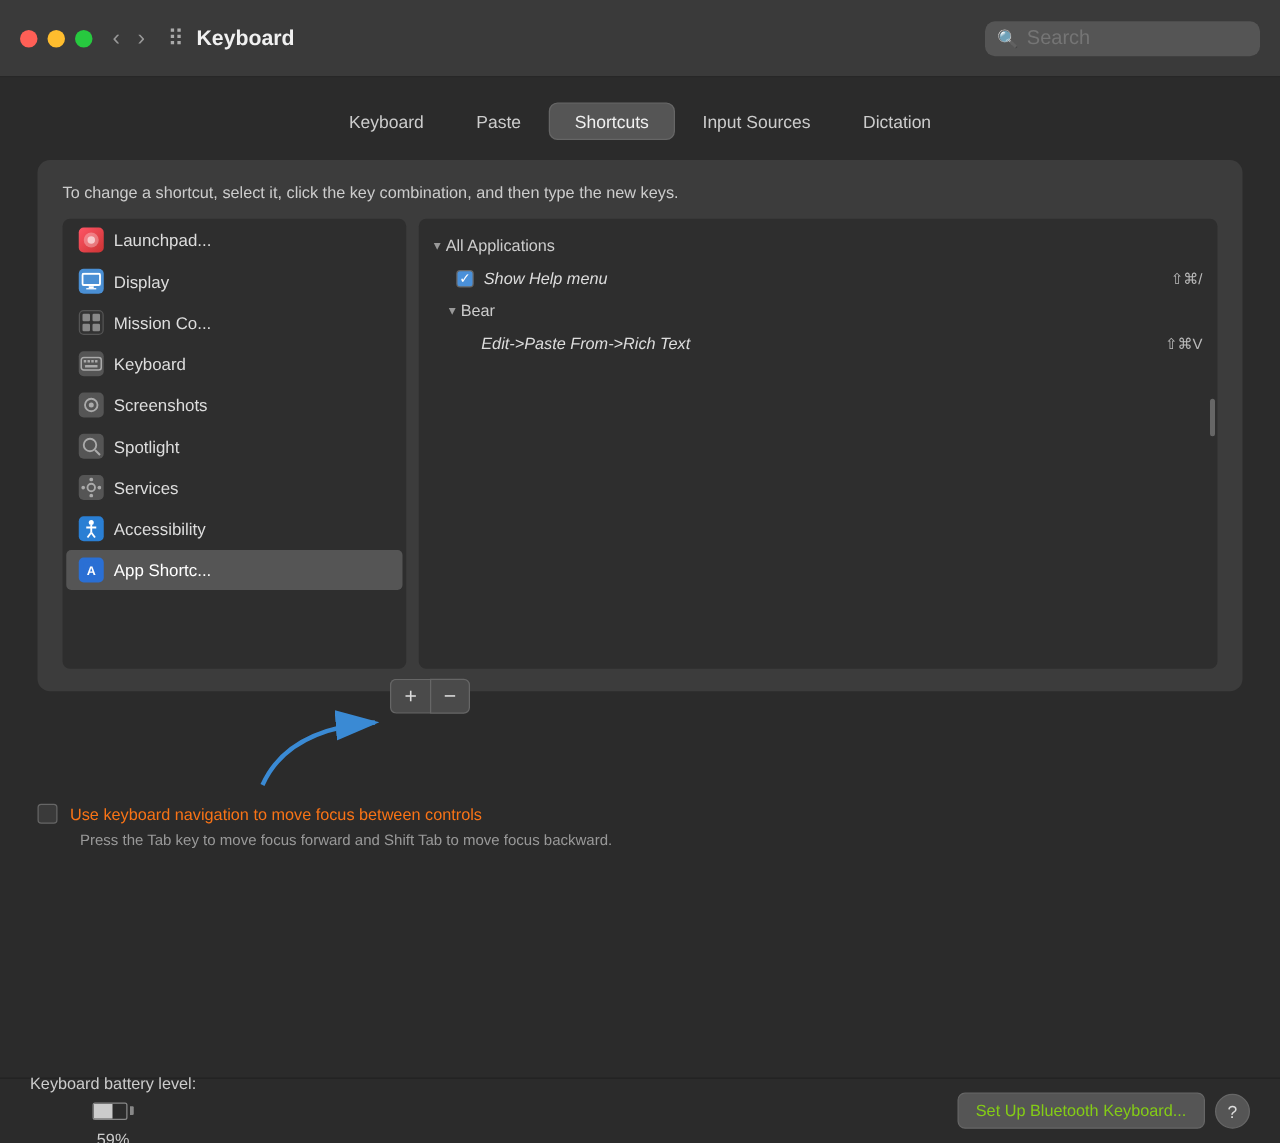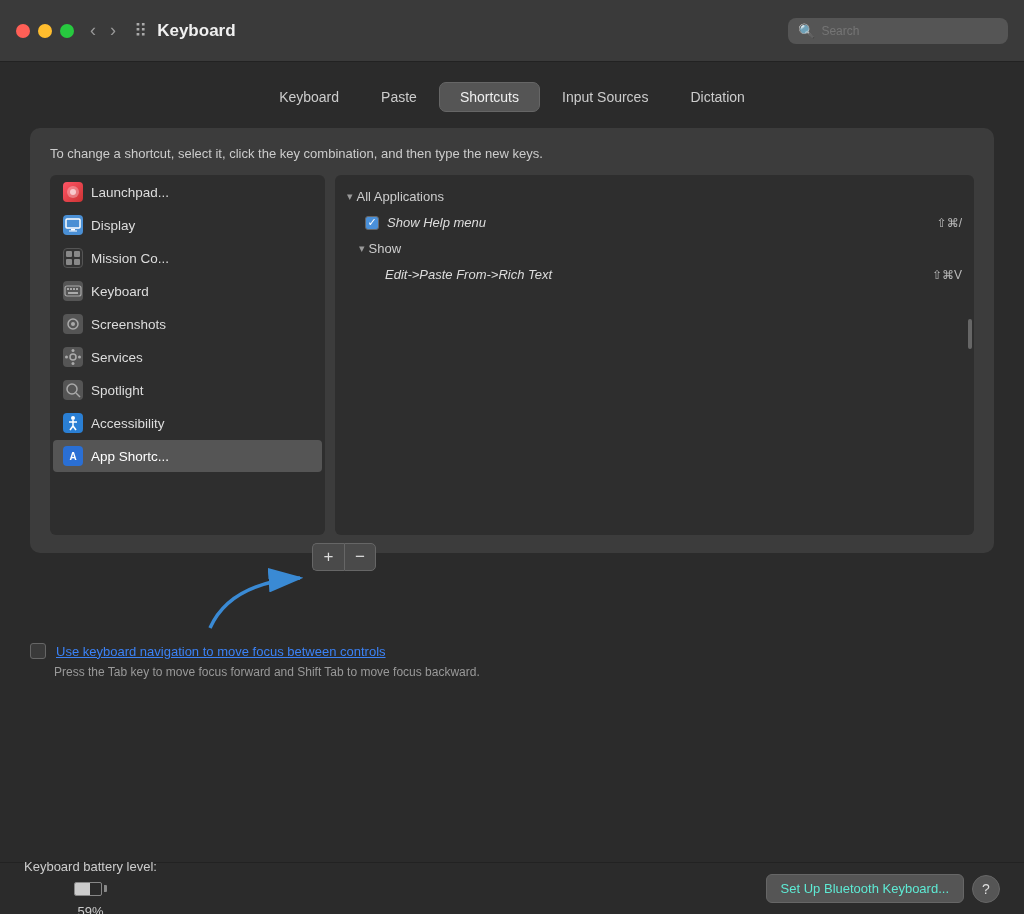--- a/index.html
+++ b/index.html
@@ -62,21 +62,21 @@
       border-radius: 8px;
       padding: 5px 10px;
       width: 220px;
       gap: 6px;
     }
     .search-box input {
       background: none;
       border: none;
       outline: none;
       color: #84cc16;
-      font-size: 12px;
+      font-size: 16px;
       width: 100%;
     }
     .search-icon-svg {
       color: #999;
       font-size: 14px;
     }
 
     
     .main-content {
       padding: 20px 30px;
@@ -253,27 +253,26 @@
     }
     .checkbox-native {
       width: 16px; height: 16px;
       border: 1px solid #666;
       background: #3a3a3a;
       border-radius: 3px;
       flex-shrink: 0;
     }
     .checkbox-label {
       font-size: 13px;
-      color: #3b82f6;
-      text-decoration: underline;
+      color: #f97316;
     }
     .helper-text {
       font-size: 12px;
       color: #999;
-      margin-left: 24px;
+      margin-left: 34px;
     }
 
     
     .status-bar {
       position: absolute;
       bottom: 0;
       left: 0;
       right: 0;
       height: 52px;
       background: #2b2b2b;
@@ -309,21 +308,21 @@
     .battery-tip {
       width: 3px; height: 7px;
       background: #888;
       border-radius: 0 1px 1px 0;
       margin-left: 1px;
     }
     .spacer { flex: 1; }
     .setup-btn {
       background: #555;
       border: 1px solid #666;
-      color: #5eead4;
+      color: #84cc16;
       padding: 6px 14px;
       border-radius: 6px;
       font-size: 13px;
       cursor: pointer;
       margin-right: 8px;
     }
     .help-btn {
       background: #555;
       border: 1px solid #666;
       color: #ddd;
@@ -427,41 +426,41 @@
         <div class="sidebar-item">
           <div class="sidebar-icon icon-screenshots">
             <svg width="16" height="16" viewBox="0 0 16 16">
                 <circle cx="8" cy="8" r="5" fill="none" stroke="#aaa" stroke-width="1.5"></circle>
                 <circle cx="8" cy="8" r="2" fill="#aaa"></circle>
               </svg>
           </div>
           <span>Screenshots</span>
         </div>
         <div class="sidebar-item">
+          <div class="sidebar-icon icon-spotlight">
+            <svg width="16" height="16" viewBox="0 0 16 16">
+                <circle cx="7" cy="7" r="5" fill="none" stroke="#aaa" stroke-width="1.5"></circle>
+                <line x1="11" y1="11" x2="15" y2="15" stroke="#aaa" stroke-width="1.5"></line>
+              </svg>
+          </div>
+          <span>Spotlight</span>
+        </div>
+        <div class="sidebar-item">
           <div class="sidebar-icon icon-services">
             <svg width="16" height="16" viewBox="0 0 16 16">
                 <circle cx="8" cy="8" r="3" fill="none" stroke="#aaa" stroke-width="1.5"></circle>
                 <circle cx="8" cy="1.5" r="1.5" fill="#aaa"></circle>
                 <circle cx="8" cy="14.5" r="1.5" fill="#aaa"></circle>
                 <circle cx="1.5" cy="8" r="1.5" fill="#aaa"></circle>
                 <circle cx="14.5" cy="8" r="1.5" fill="#aaa"></circle>
               </svg>
           </div>
           <span>Services</span>
         </div>
         <div class="sidebar-item">
-          <div class="sidebar-icon icon-spotlight">
-            <svg width="16" height="16" viewBox="0 0 16 16">
-                <circle cx="7" cy="7" r="5" fill="none" stroke="#aaa" stroke-width="1.5"></circle>
-                <line x1="11" y1="11" x2="15" y2="15" stroke="#aaa" stroke-width="1.5"></line>
-              </svg>
-          </div>
-          <span>Spotlight</span>
-        </div>
-        <div class="sidebar-item">
           <div class="sidebar-icon icon-accessibility">
             <svg width="16" height="16" viewBox="0 0 16 16">
                 <circle cx="8" cy="3" r="2" fill="#fff"></circle>
                 <line x1="8" y1="5" x2="8" y2="11" stroke="#fff" stroke-width="1.5"></line>
                 <line x1="4" y1="7" x2="12" y2="7" stroke="#fff" stroke-width="1.5"></line>
                 <line x1="8" y1="11" x2="5" y2="15" stroke="#fff" stroke-width="1.5"></line>
                 <line x1="8" y1="11" x2="11" y2="15" stroke="#fff" stroke-width="1.5"></line>
               </svg>
           </div>
           <span>Accessibility</span>
@@ -486,21 +485,21 @@
         <div class="shortcut-row">
           <div class="checkbox">
             <span class="checkmark">✓</span>
           </div>
           <span class="shortcut-name">Show Help menu</span>
           <span class="shortcut-keys">⇧⌘/</span>
         </div>
 
         <div class="group-header" style="padding-left: 24px;">
           <span class="chevron">▾</span>
-          <span>Show</span>
+          <span>Bear</span>
         </div>
         <div class="shortcut-row" style="padding-left: 50px; gap: 12px;">
           <span class="shortcut-name">Edit-&gt;Paste From-&gt;Rich Text</span>
           <span class="shortcut-keys">⇧⌘V</span>
         </div>
 
         <div class="scroll-indicator"></div>
       </div>
     </div>
   </div>

